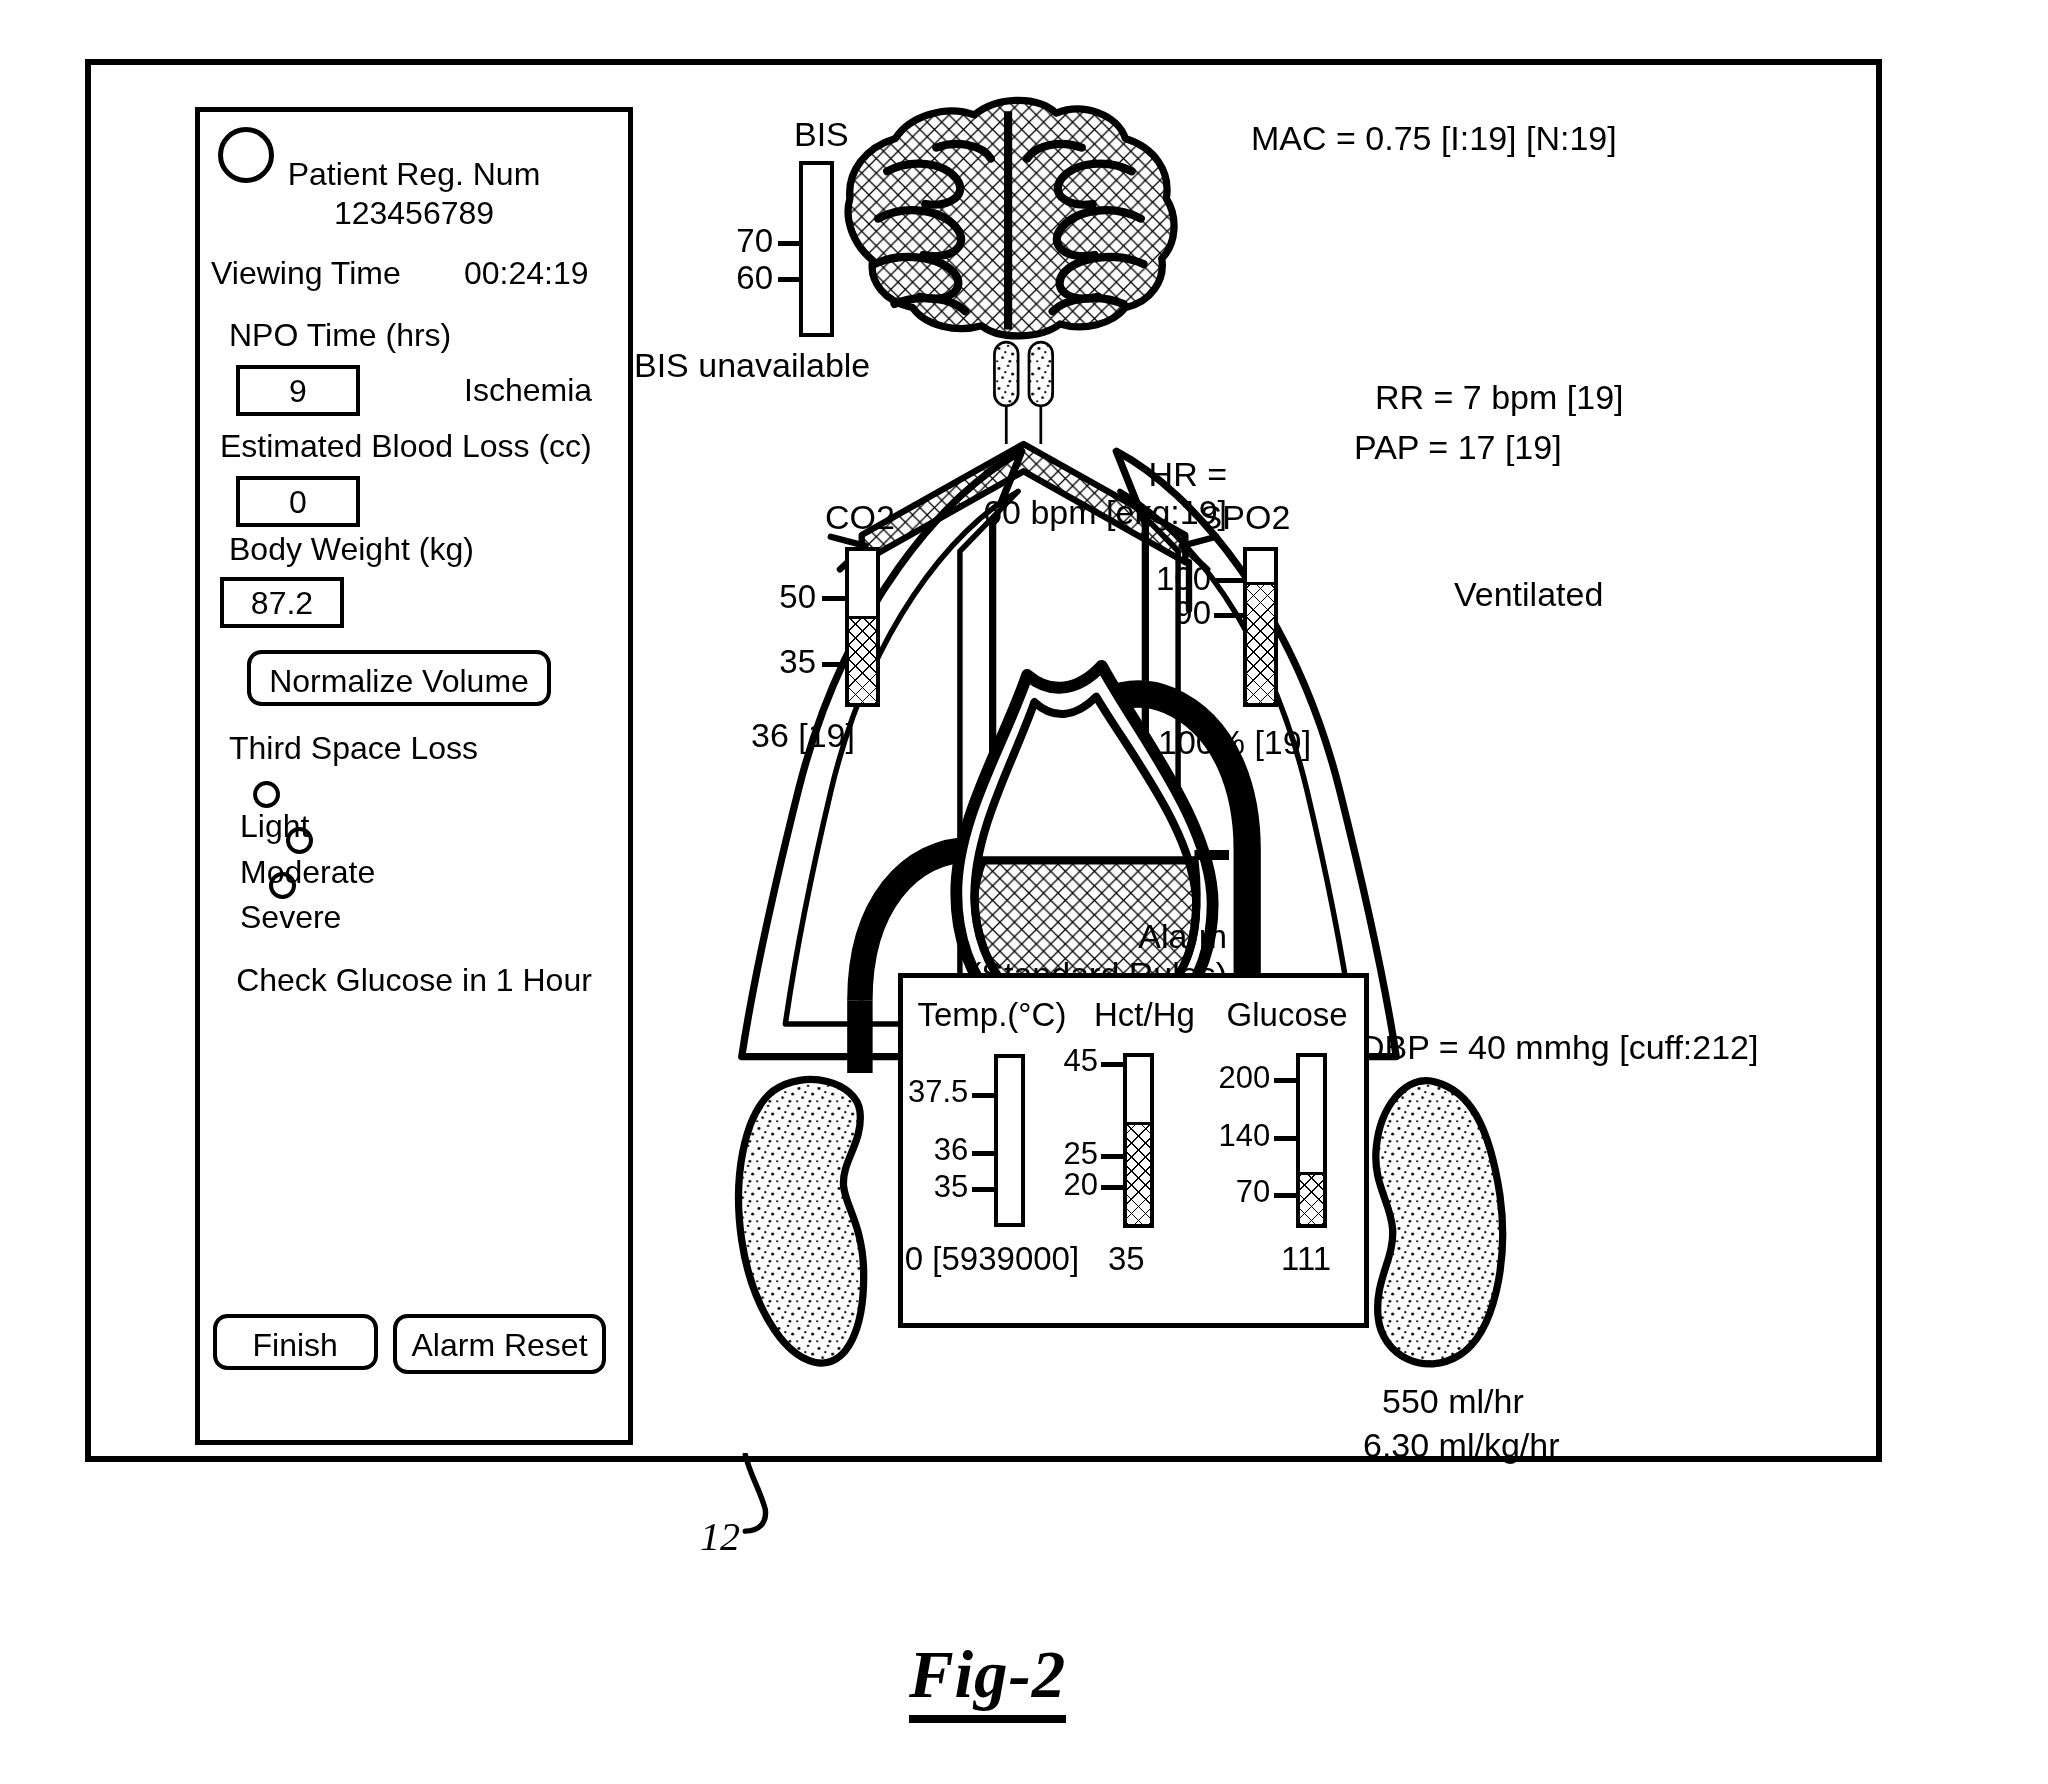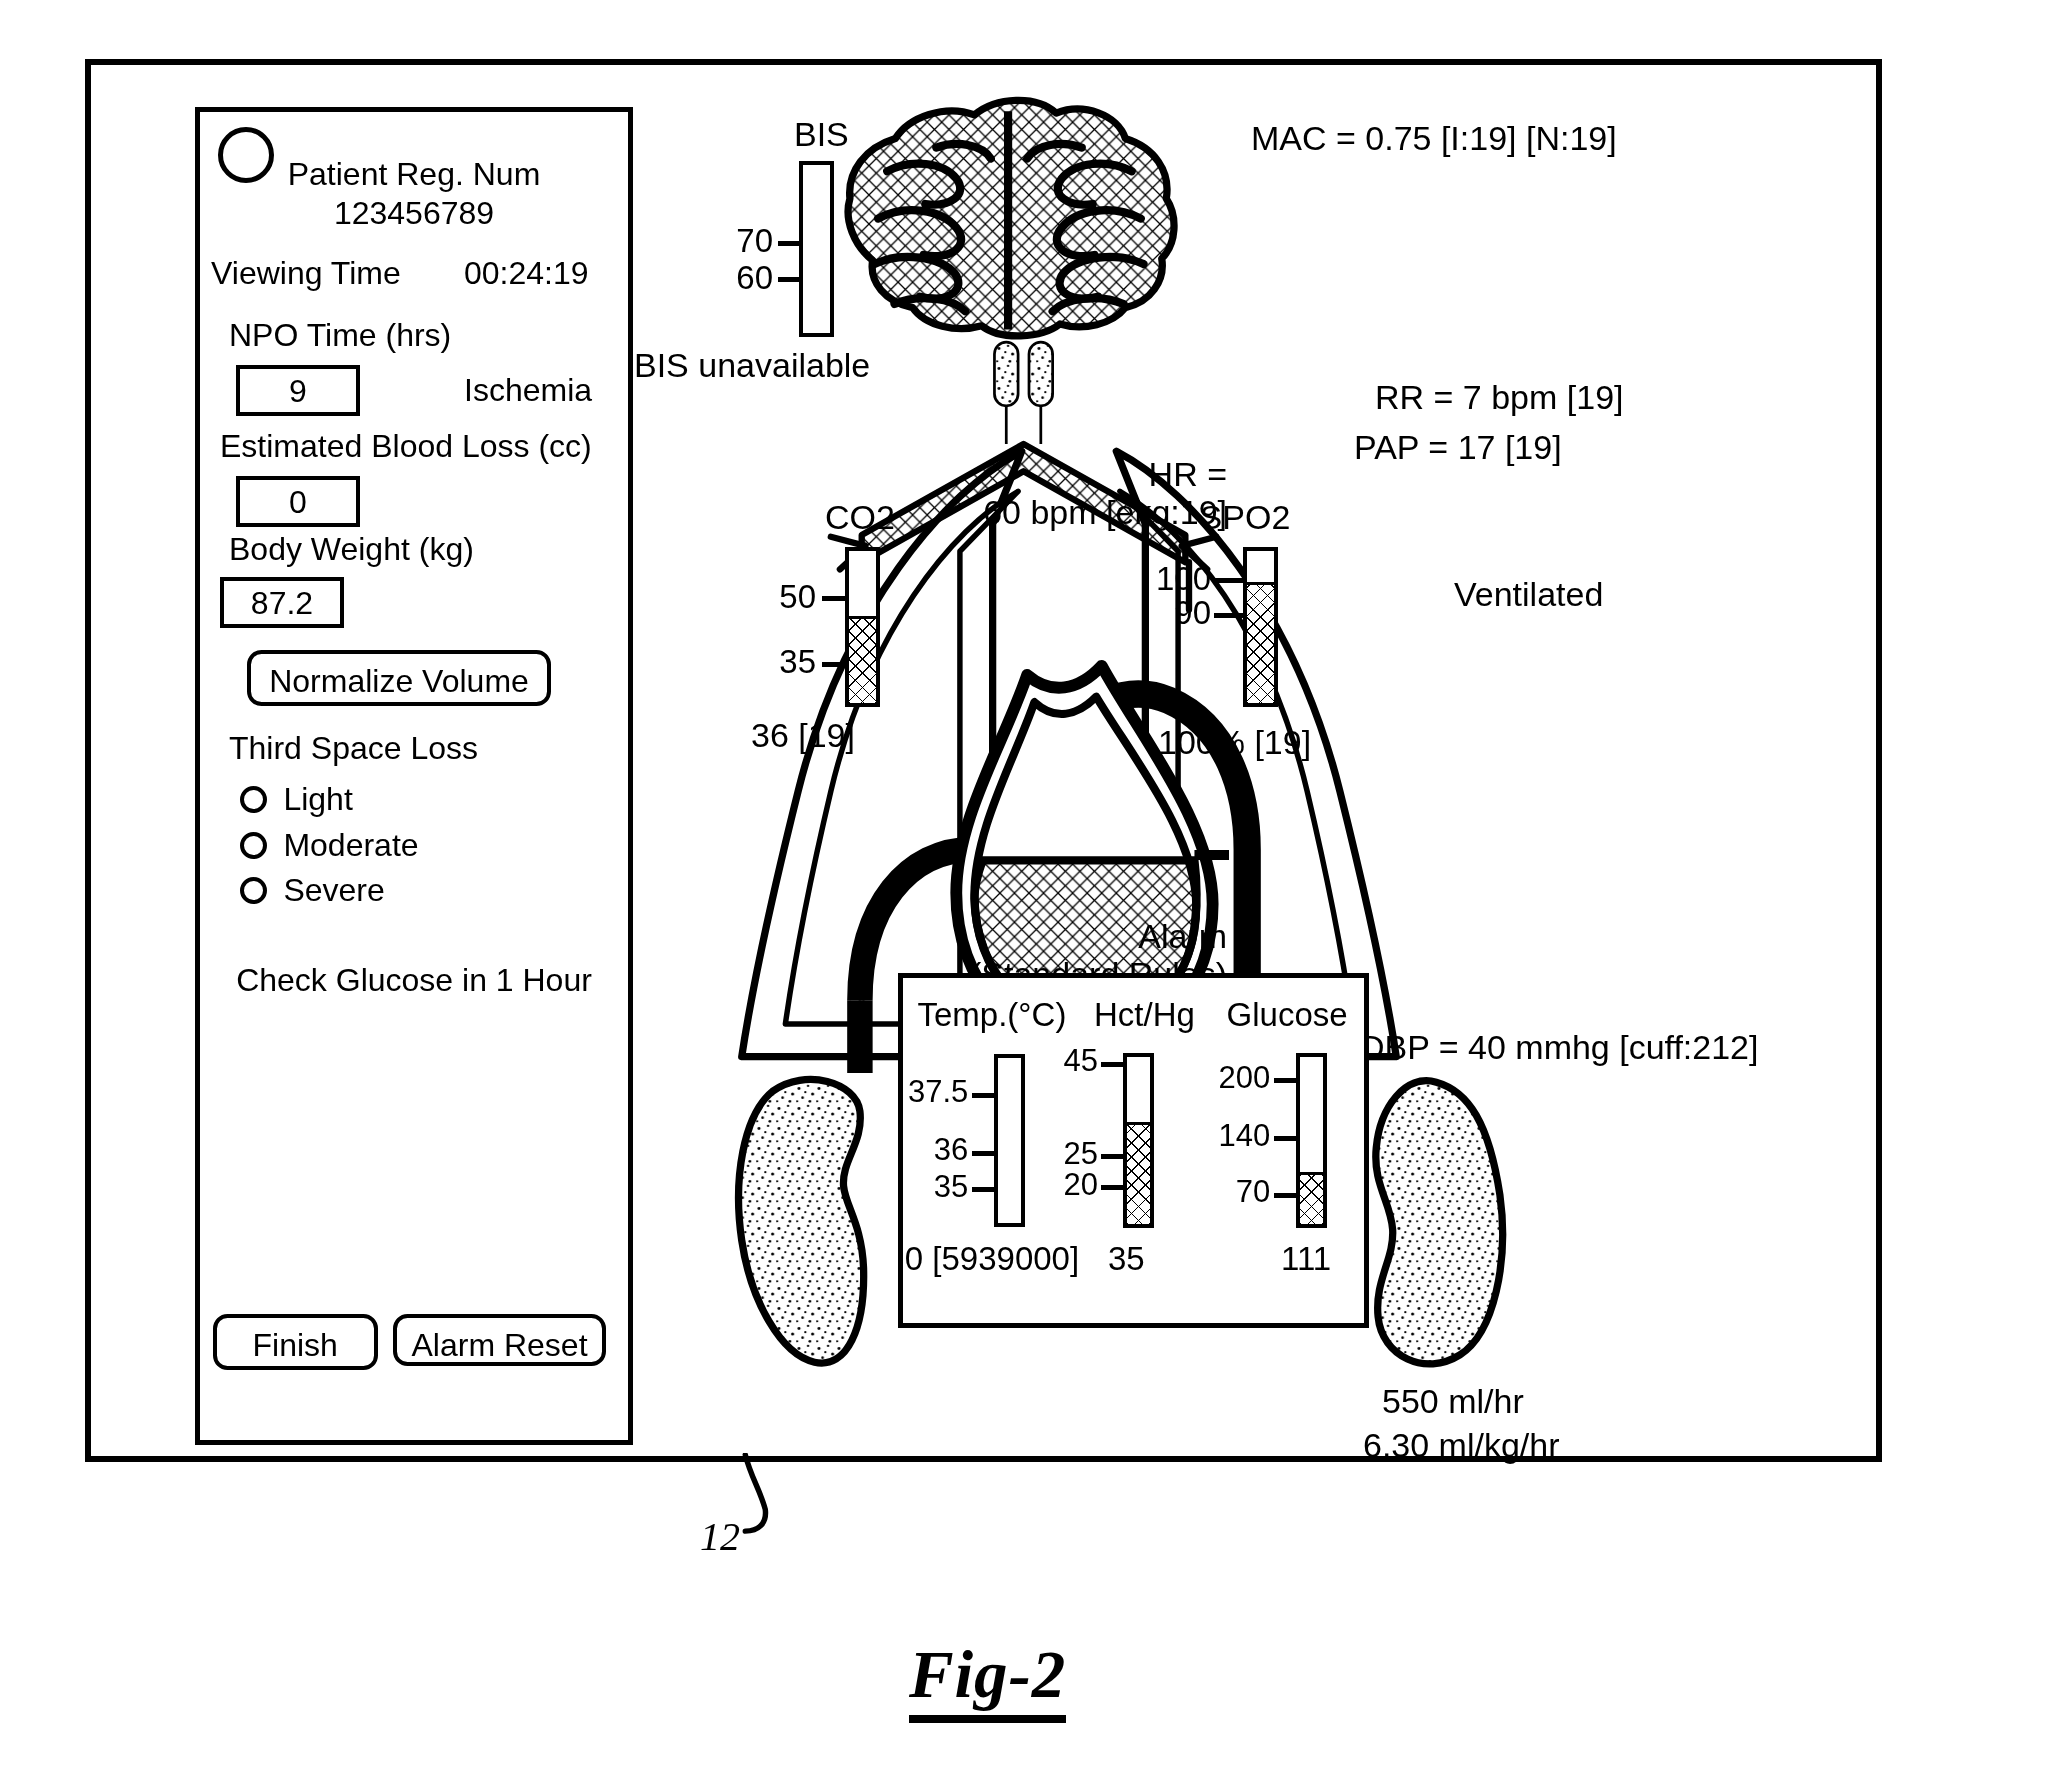--- a/index.html
+++ b/index.html
@@ -14,21 +14,21 @@
 
   .status-dot{position:absolute;left:18px;top:14.5px;width:56px;height:56px;border:5.5px solid #000;border-radius:50%;box-sizing:border-box;}
 
   .lp-txt{position:absolute;font-size:32px;line-height:1.05;white-space:nowrap;}
   .lp-center{position:absolute;width:100%;text-align:center;font-size:32px;line-height:1.12;white-space:nowrap;}
 
   .field-box{position:absolute;border:4.5px solid #000;box-sizing:border-box;text-align:center;font-size:32px;line-height:1;padding-top:6.4px;}
 
   .btn{position:absolute;border:4.5px solid #000;border-radius:14.5px;box-sizing:border-box;text-align:center;font-size:32px;line-height:1;background:#fff;}
 
-  .radio-row{position:absolute;display:flex;align-items:center;font-size:32px;white-space:nowrap;}
+  .radio-row{position:absolute;display:flex;align-items:center;font-size:32px;white-space:nowrap;flex-direction:column;}
   .radio-circle{width:27px;height:27px;border:4.5px solid #000;border-radius:50%;box-sizing:border-box;margin-right:16.4px;flex:0 0 auto;}
 
   
   .diag{position:absolute;left:636px;top:64px;width:1246px;height:1400px;}
   .dlabel{position:absolute;font-size:34px;line-height:1.15;white-space:nowrap;}
   .dlabel.c{text-align:right;}
 
   
   .gauge{position:absolute;}
   .gauge .bar{position:absolute;left:0;top:0;border:4.5px solid #000;box-sizing:border-box;background:#fff;}
@@ -92,21 +92,21 @@
       <span>Moderate</span>
     </div>
     <div class="radio-row" style="left:40px;top:760px;">
       <span class="radio-circle"></span>
       <span>Severe</span>
     </div>
 
     <div class="lp-center" style="top:851px;">Check Glucose in 1 Hour</div>
 
     <div class="btn" style="left:12.7px;top:1202px;width:165px;height:56px;padding-top:11px;">Finish</div>
-    <div class="btn" style="left:193px;top:1202px;width:213px;height:52px;padding-top:11px;">Alarm Reset</div>
+    <div class="btn" style="left:193px;top:1202px;width:213px;height:60px;padding-top:11px;">Alarm Reset</div>
   </div>
 
   <div class="diag">
 
     <svg width="1246" height="1400" viewBox="0 0 1370 1540">
       <defs>
         <pattern id="hatch" width="16" height="16" patternUnits="userSpaceOnUse">
           <path d="M0,0 L16,16 M16,0 L0,16" stroke="#000" stroke-width="1.4" fill="none"></path>
         </pattern>
         <pattern id="stipple" width="22" height="22" patternUnits="userSpaceOnUse">

